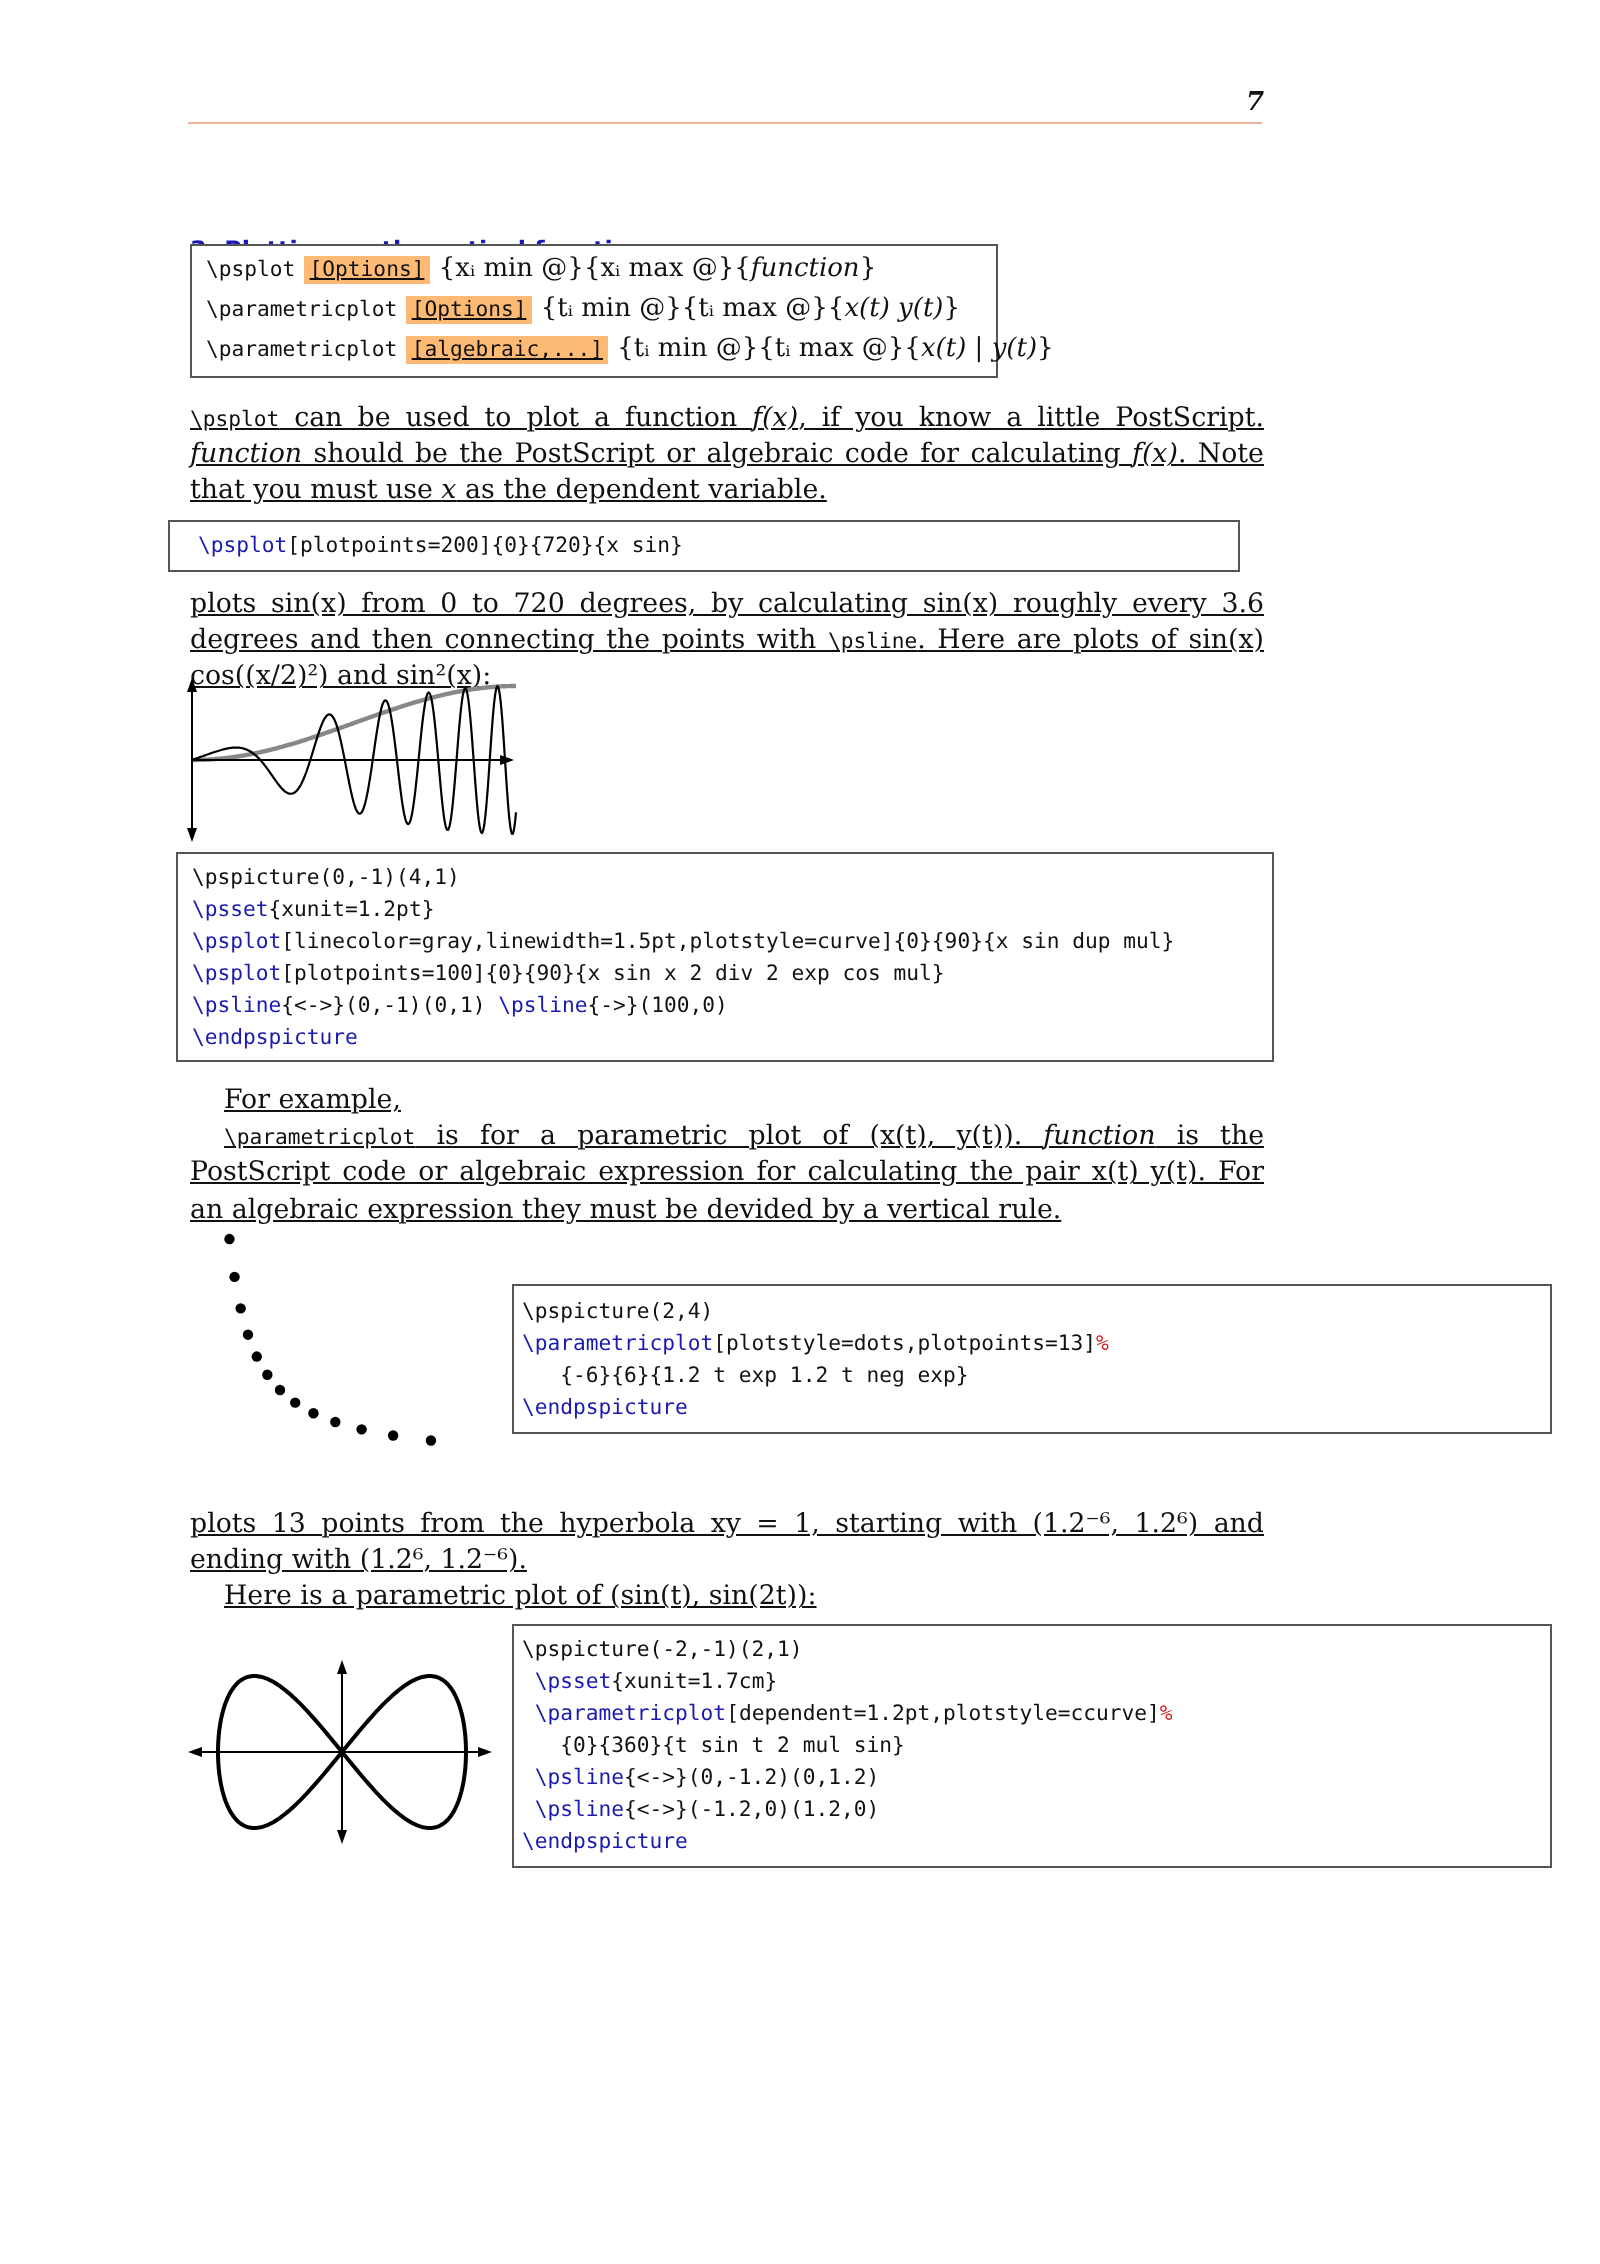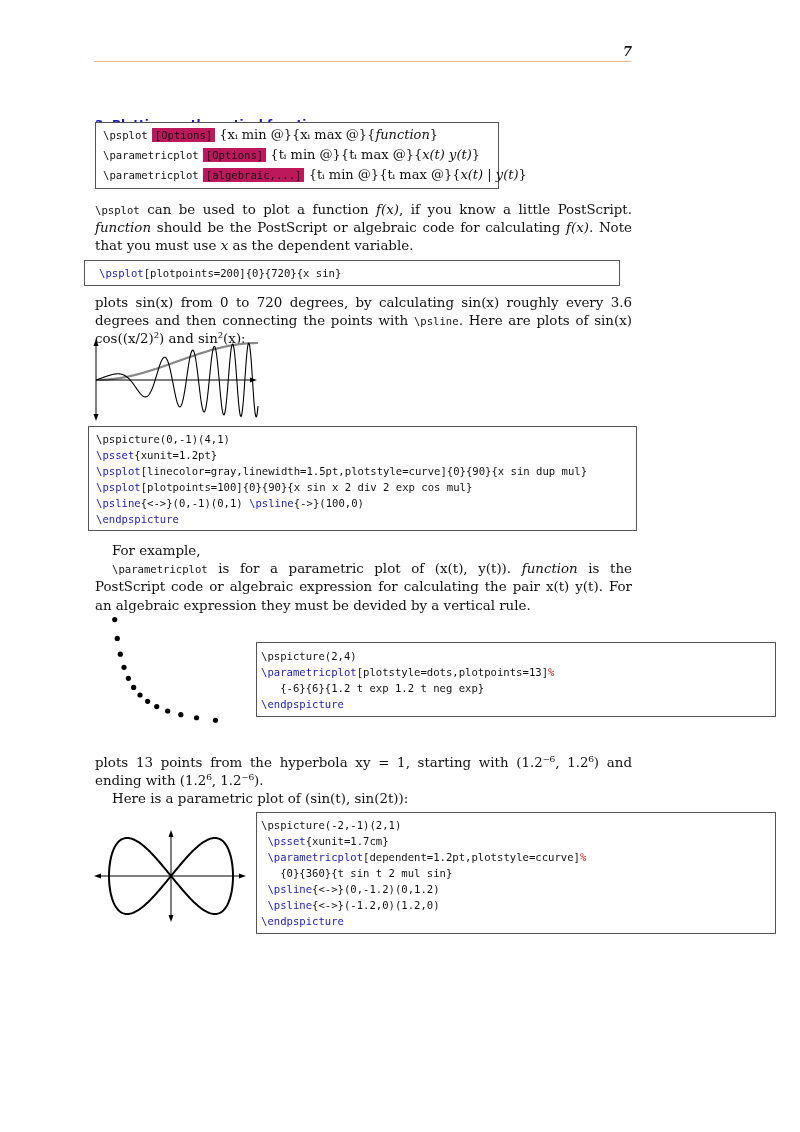--- a/index.html
+++ b/index.html
@@ -8,24 +8,24 @@
   .abs { position:absolute; }
   .mono { font-family:"DejaVu Sans Mono", monospace; font-size:10.6px; }
   .kw { color:#1a1ab0; }
   .pct { color:#d42020; }
   .hdr-rule { left:94px; top:61px; width:537px; height:1px; background:#f2b39a; }
   .page-num { left:600px; top:44px; width:32px; text-align:right; font-style:italic; font-weight:bold; font-size:13px; }
   .section { left:95px; top:90px; font-family:"DejaVu Sans", sans-serif; font-weight:bold; color:#1a1ab8; font-size:12px;margin-top:28px; }
   .box { border:1px solid #555; background:#fff; }
   .synbox { left:95px; top:122px; width:402px; height:65px; }
   .synline { position:absolute; left:7px; height:20px; line-height:20px; white-space:nowrap; font-size:13px; }
-  .opt { background:#be185d; padding:1px 3px; }
+  .opt { background:#fdba74; padding:1px 3px;text-decoration:underline; }
   .it { font-style:italic; }
   .para { left:95px; width:537px; line-height:18.2px; text-align:justify; font-size:13.4px; }
-  .para p { margin:0; }
+  .para p { margin:0;text-decoration:underline; }
   .codeline { white-space:pre; line-height:16px; }
 </style>
 </head>
 <body>
 
 <div class="abs page-num">7</div>
 <div class="abs hdr-rule"></div>
 <div class="abs section">3.  Plotting mathematical functions</div>
 
 <div class="abs box synbox">

